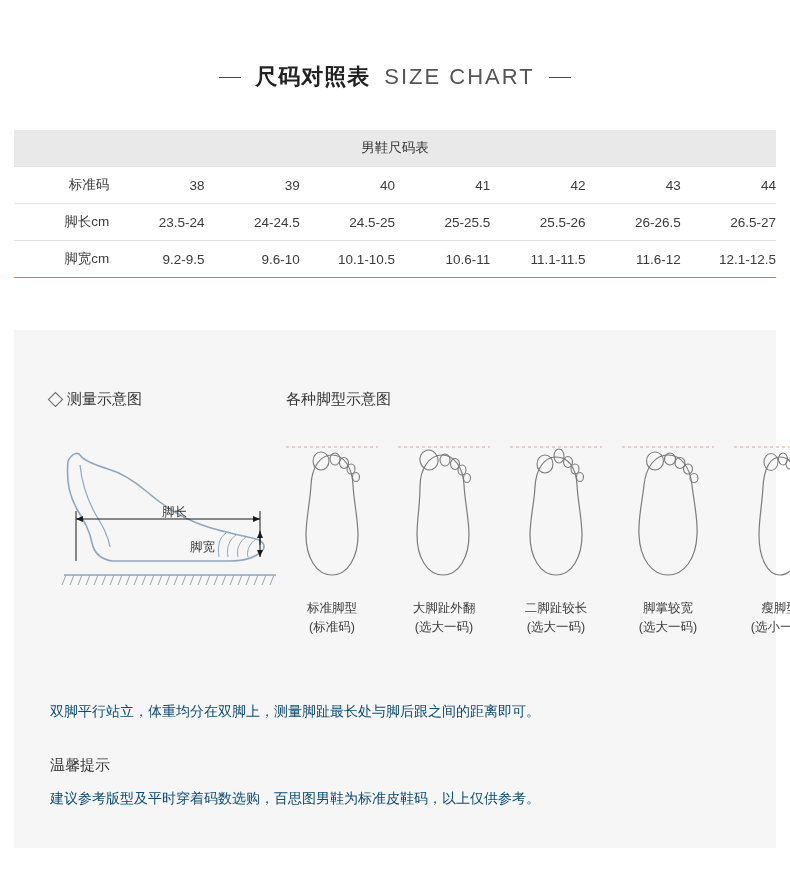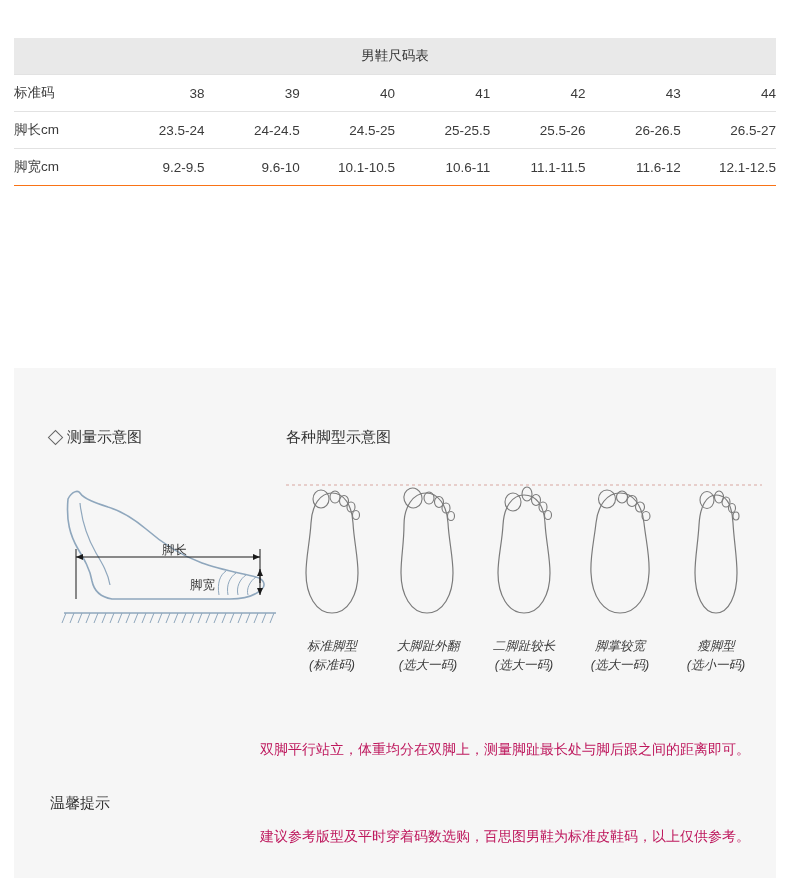--- a/index.html
+++ b/index.html
@@ -68,21 +68,21 @@
   }
   table.size-table td {
     border-top: 1px solid #e2e2e2;
     font-size: 13.5px;
     text-align: right;
     padding: 9px 0;
     color: #3b3b3b;
     background: #ffffff;
   }
   table.size-table tr td:first-child {
-    text-align: left;
+    text-align: right;
     color: #3b3b3b;
   }
   table.size-table tr.last td {
     border-bottom: 1px solid #f97316;
   }
   .col-head { width: 120px; }
 
   
   .panel {
     position: absolute;
@@ -138,22 +138,21 @@
 
   .right-block {
     position: absolute;
     left: 272px;
     top: 60px;
     width: 470px;
   }
   .feet-row {
     display: flex;
     margin-top: 18px;
-    gap: 4px;
-    font-style: italic;
+    gap: 20px;
   }
   .foot-item {
     width: 92px;
     text-align: center;
   }
   .foot-svg {
     height: 160px;
   }
   .foot-cap {
     font-size: 12.5px;
@@ -169,31 +168,36 @@
     width: 700px;
   }
   .b-title {
     font-size: 15px;
     color: #333333;
     margin: 0 0 12px 0;
     font-weight: normal;
   }
   .b-text {
     font-size: 14px;
-    color: #be185d;
+    color: #0c4a6e;
     margin: 0 0 34px 0;
     line-height: 22px;
-    text-align: right;
   }
 </style>
 </head>
 <body>
 
 <div class="page">
 
+  <div class="title-row">
+    <span class="title-dash"></span>
+    <span class="title-cn">尺码对照表</span>
+    <span class="title-en">SIZE CHART</span>
+    <span class="title-dash"></span>
+  </div>
 
   <div class="table-wrap">
     <table class="size-table">
       <tbody>
           <tr>
         <th class="caption" colspan="8">男鞋尺码表</th>
       </tr>
       <tr>
         <td class="col-head">标准码</td>
         <td>38</td>

